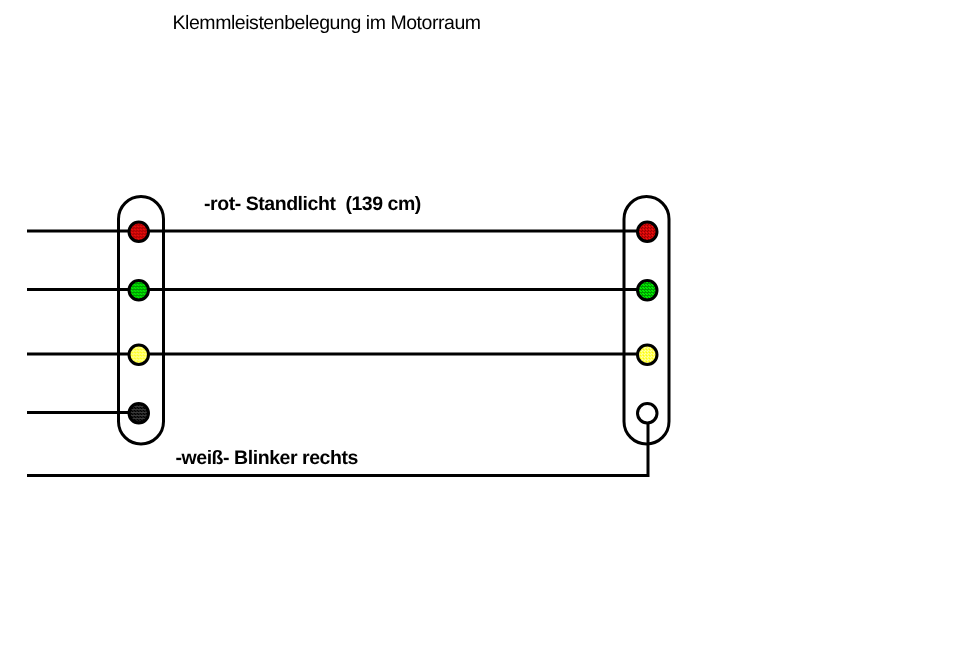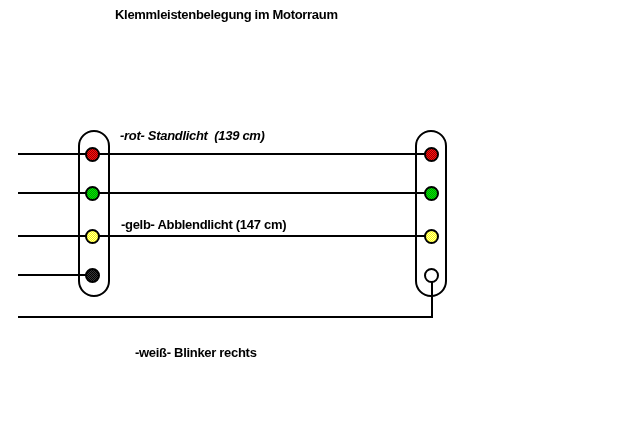--- a/index.html
+++ b/index.html
@@ -2,21 +2,21 @@
 <html><head>
 <meta charset="utf-8">
 <style>
   html, body { margin:0; padding:0; background:#ffffff; }
   .canvas {
     position:relative; width:640px; height:442px; background:#ffffff;
     font-family:"Liberation Sans", sans-serif; overflow:hidden; color:#000;
   }
   .title {
     position:absolute; left:115px; top:7px;
-    font-size:13px; font-weight:bold; letter-spacing:-0.3px; white-space:pre;
+    font-size:13px; font-weight:normal; letter-spacing:-0.3px; white-space:pre;
   }
   .lbl {
     position:absolute; font-size:13px; font-weight:bold;
     letter-spacing:-0.3px; white-space:pre;
   }
   .wire { position:absolute; background:#000000; }
   .wire.h { height:2px; }
   .wire.v { width:2px; }
   .strip {
     position:absolute; width:28px; height:163px;
@@ -53,17 +53,16 @@
   <div class="term rot" style="left:85px; top:147px;"></div>
   <div class="term gruen" style="left:85px; top:186px;"></div>
   <div class="term gelb" style="left:85px; top:229px;"></div>
   <div class="term schwarz" style="left:85px; top:268px;"></div>
 
   <div class="term rot" style="left:424px; top:147px;"></div>
   <div class="term gruen" style="left:424px; top:186px;"></div>
   <div class="term gelb" style="left:424px; top:229px;"></div>
   <div class="term weiss" style="left:424px; top:268px;"></div>
 
-  <div class="lbl" style="left:120px; top:128px;font-style:italic;">-rot- Standlicht  (139 cm)</div>
-  <div class="lbl" style="left:121px; top:217px;">-gelb- Abblendlicht (147 cm)</div>
-  <div class="lbl" style="left:135px; top:297px;margin-top:48px;">-weiß- Blinker rechts</div>
+  <div class="lbl" style="left:136px; top:128px;">-rot- Standlicht  (139 cm)</div>
+  <div class="lbl" style="left:117px; top:297px;">-weiß- Blinker rechts</div>
 
 </div>
 
 </body></html>

